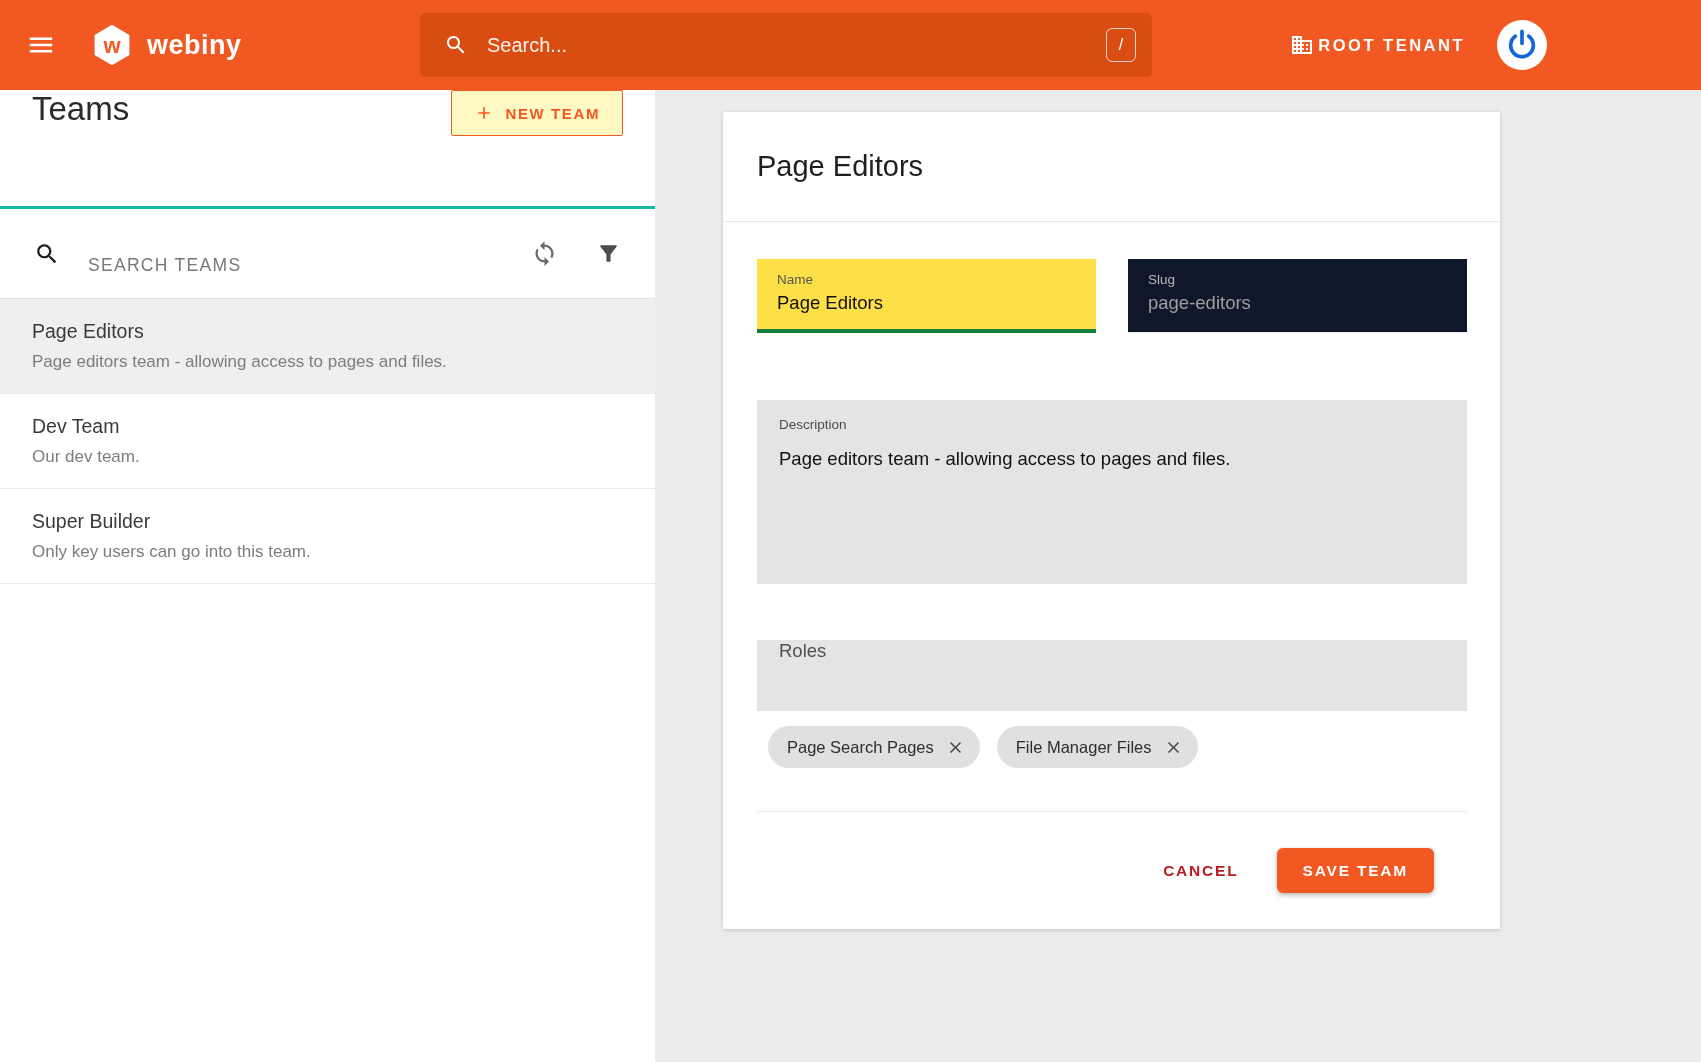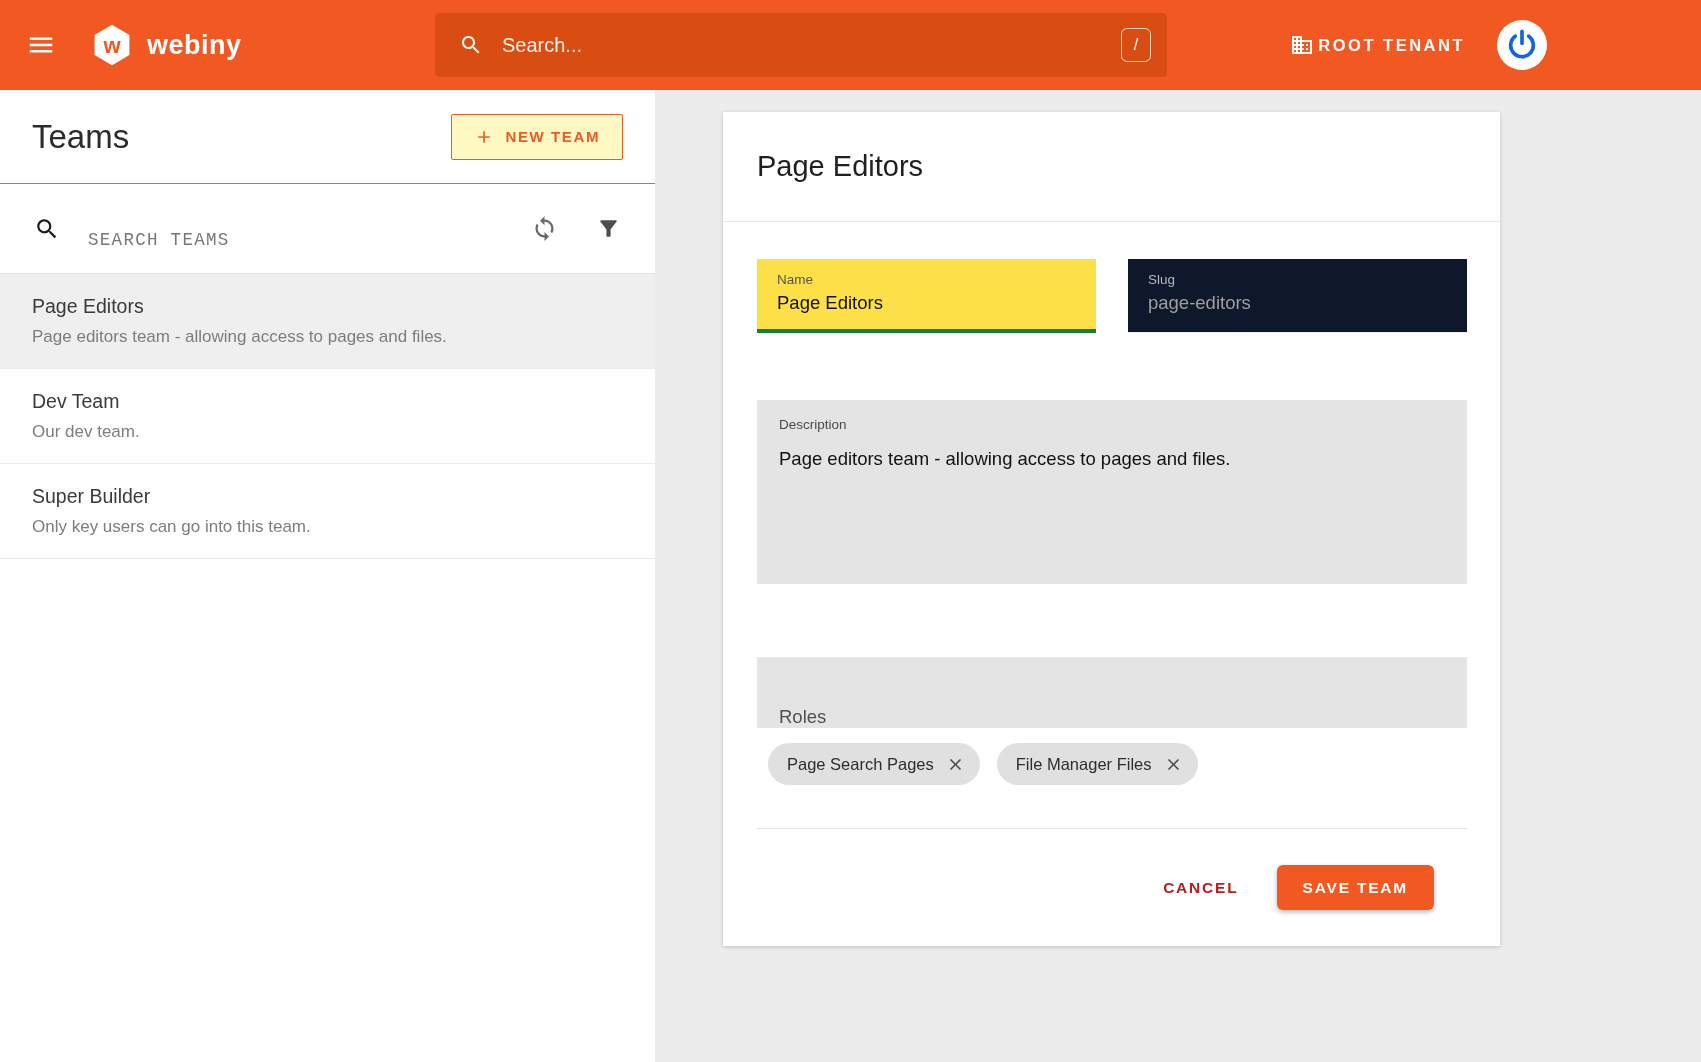--- a/index.html
+++ b/index.html
@@ -7,40 +7,40 @@
   body {
     font-family:"Liberation Sans","DejaVu Sans",sans-serif;
     background:#ececec; color:#212121; overflow:hidden;
   }
 
   
   .topbar { height:90px; background:#f25822; display:flex; align-items:center; padding:0 28px 0 26px; position:relative; }
   .icon-btn { background:none; border:none; cursor:pointer; display:flex; align-items:center; justify-content:center; padding:0; }
   .brand { display:flex; align-items:center; gap:13px; margin-left:34px; cursor:pointer; }
   .brand-name { color:#fff; font-size:27px; font-weight:700; letter-spacing:.5px; }
-  .topbar-search { position:absolute; left:435px; top:13px; width:732px; height:64px; background:#d94d12; border-radius:5px; display:flex; align-items:center; padding:0 16px 0 24px; }
+  .topbar-search { position:absolute; left:420px; top:13px; width:732px; height:64px; background:#d94d12; border-radius:5px; display:flex; align-items:center; padding:0 16px 0 24px; }
   .topbar-search input { flex:1; background:transparent; border:none; outline:none; color:#fff; font-size:20px; margin-left:19px; font-family:inherit; }
   .topbar-search input::placeholder { color:rgba(255,255,255,.92); }
   .kbd { min-width:30px; height:34px; border:1.5px solid rgba(255,255,255,.75); border-radius:6px; color:#fff; font-size:16px; display:flex; align-items:center; justify-content:center; padding:0 9px; }
   .top-right { position:absolute; right:154px; display:flex; align-items:center; }
   .tenant { display:flex; align-items:center; gap:4px; color:#fff; cursor:pointer; background:none; border:none; font-family:inherit; }
   .tenant-label { font-size:16.5px; font-weight:700; letter-spacing:2.5px; color:#fff; }
   .avatar { width:50px; height:50px; border-radius:50%; background:#fff; margin-left:32px; display:flex; align-items:center; justify-content:center; cursor:pointer; border:none; }
 
   
   .main { display:flex; height:972px; }
   .sidebar { width:655px; background:#fff; display:flex; flex-direction:column; }
   .content { flex:1; position:relative; background:#ececec; }
 
   
-  .sidebar-header { height:94px; display:flex; align-items:center; padding:0 32px; border-bottom:1px solid #14b8a6; }
+  .sidebar-header { height:119px; display:flex; align-items:flex-start; padding:0 32px; border-bottom:3px solid #14b8a6; }
   .page-title { font-size:33px; font-weight:400; color:#2b2b2b; }
   .new-team-btn { margin-left:auto; display:flex; align-items:center; gap:12px; height:46px; padding:0 22px; border:1px solid #f25822; border-radius:2px; background:#fef9c3; color:#f25822; font-size:15px; font-weight:600; letter-spacing:1.6px; cursor:pointer; font-family:inherit; }
   .search-row { height:90px; display:flex; align-items:center; padding:0 34px; border-bottom:1px solid #e4e4e4; }
-  .search-row input { flex:1; border:none; outline:none; font-size:17.5px; margin-left:28px; color:#333; font-family:Liberation Mono, monospace; letter-spacing:1px; min-width:0;margin-top:23px; }
+  .search-row input { flex:1; border:none; outline:none; font-size:17.5px; margin-left:28px; color:#333; font-family:Liberation Sans, sans-serif; letter-spacing:1px; min-width:0;margin-top:23px; }
   .search-row input::placeholder { color:#787878; letter-spacing:1.3px; }
   .search-actions { display:flex; align-items:center; gap:38px; margin-left:14px; }
   .team-item { padding:0 32px; height:95px; display:flex; flex-direction:column; justify-content:center; border-bottom:1px solid #ebebeb; cursor:pointer; background:#fff; }
   .team-item.selected { background:#efefef; }
   .team-name { font-size:19.5px; color:#3a3a3a; margin-bottom:9px; }
   .team-desc { font-size:17px; color:#7d7d7d; }
 
   
   .card { position:absolute; left:68px; top:22px; width:777px; background:#fff; box-shadow:0 1px 4px rgba(0,0,0,.18); }
   .card-header { height:110px; display:flex; align-items:center; padding:0 34px; border-bottom:1px solid #e6e6e6; }
@@ -49,21 +49,21 @@
   .field-row { display:flex; gap:32px; }
   .tf { width:339px; height:74px; padding:13px 20px 0; background:#fde047; border-bottom:4px solid #15803d; }
   .tf label { display:block; font-size:13.5px; color:#555; margin-bottom:5px; }
   .tf input { width:100%; border:none; background:transparent; outline:none; font-size:18.5px; color:#101010; font-family:inherit; }
   .tf.disabled { background:#0f172a; border-bottom:1px solid #ececec; }
   .tf.disabled label { color:#b8b8b8; }
   .tf.disabled input { color:#9f9f9f; }
   .textarea-field { margin-top:67px; height:184px; background:#e4e4e4; padding:17px 22px; }
   .textarea-field label { display:block; font-size:13.5px; color:#4a4a4a; margin-bottom:16px; }
   .textarea-field textarea { width:100%; height:112px; border:none; background:transparent; outline:none; resize:none; font-size:18.5px; color:#111; font-family:inherit; }
-  .roles-field { margin-top:73px; height:71px; background:#e4e4e4; display:flex; align-items:flex-end; padding:0 22px; cursor:text; }
+  .roles-field { margin-top:56px; height:71px; background:#e4e4e4; display:flex; align-items:flex-start; padding:0 22px; cursor:text; }
   .roles-field label { font-size:18.5px; color:#515151; }
   .chips { margin-top:15px; display:flex; gap:17px; padding-left:11px; }
   .chip { height:42px; background:#e0e0e0; border-radius:21px; display:flex; align-items:center; gap:12px; padding:0 15px 0 19px; font-size:16.5px; color:#2d2d2d; }
   .chip-close { cursor:pointer; display:flex; align-items:center; background:none; border:none; padding:0; }
   .card-footer { margin-top:43px; border-top:1px solid #e6e6e6; height:118px; display:flex; align-items:center; justify-content:flex-end; padding:0 33px; gap:38px; }
   .cancel-btn { background:none; border:none; color:#b91c1c; font-size:15.5px; font-weight:600; letter-spacing:1.8px; cursor:pointer; font-family:inherit; }
   .save-btn { background:#f25822; border:none; color:#fff; font-size:15.5px; font-weight:600; letter-spacing:1.8px; height:45px; padding:0 26px; border-radius:6px; cursor:pointer; box-shadow:0 2px 5px rgba(0,0,0,.3); font-family:inherit; }
 </style>
 </head>
 <body>

